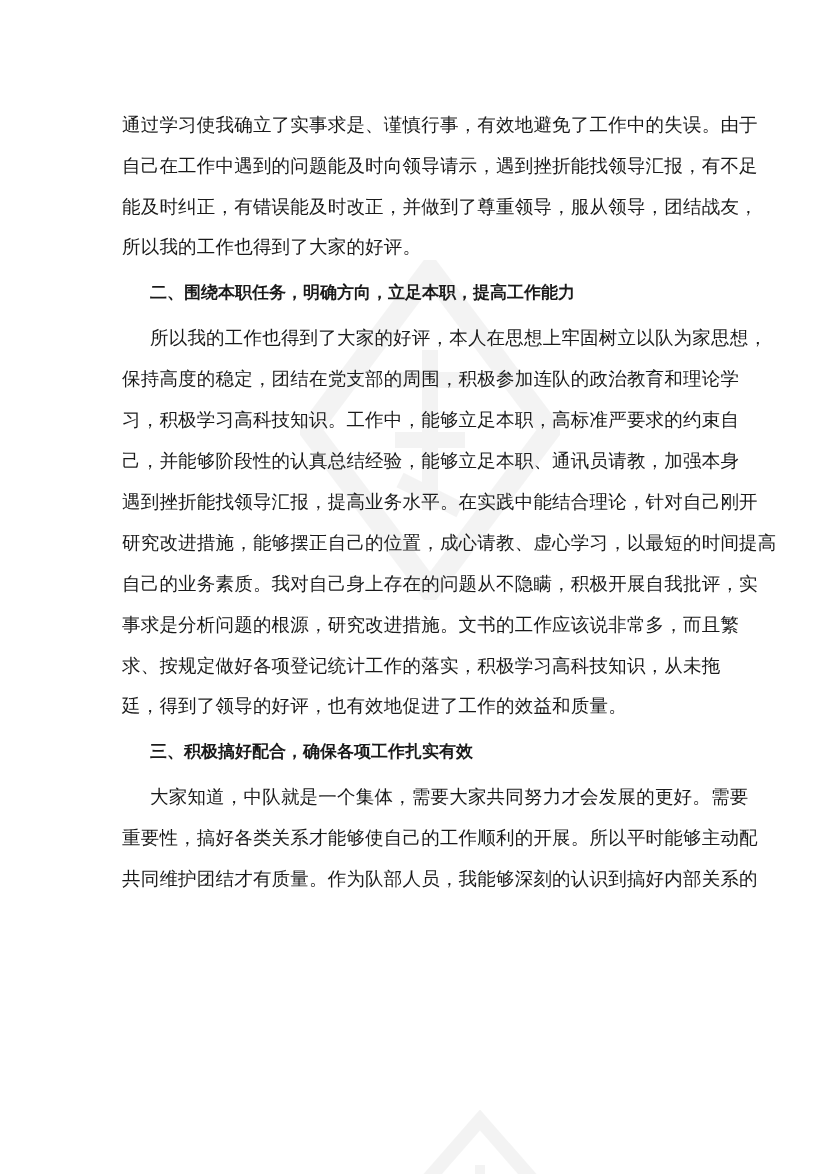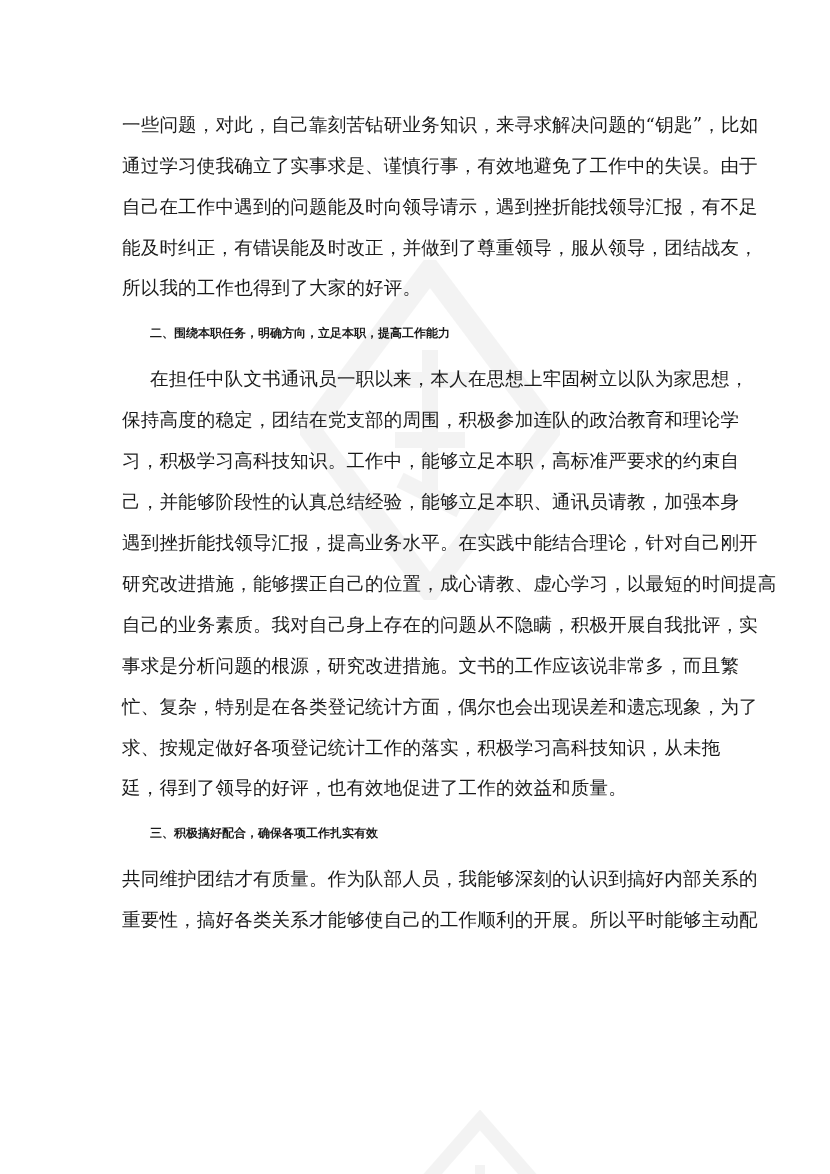--- a/index.html
+++ b/index.html
@@ -40,21 +40,21 @@
       line-height: 41px;
       white-space: nowrap;
       text-align: justify;
       text-align-last: justify;
       letter-spacing: 0.2px;
     }
     .line.last { text-align-last: left; font-family: Liberation Serif, serif; }
     .line.indent { padding-left: 28px; }
     .heading {
       font-weight: bold;
-      font-size: 12px;
+      font-size: 17px;
       height: 41px;
       line-height: 41px;
       padding-left: 28px;
       white-space: nowrap;
     }
     .spacer-sm { height: 4px; }
   </style>
 </head>
 <body>
 
@@ -63,47 +63,46 @@
   <path d="M90 120 L170 120 M130 90 L130 250 M95 180 L165 180 M100 220 L160 250" stroke="#777" stroke-width="16" fill="none"></path>
 </svg>
 <svg class="watermark2" viewBox="0 0 160 160">
   <polygon points="80,10 150,90 80,170 10,90" fill="none" stroke="#777" stroke-width="14"></polygon>
   <path d="M60 70 L100 70 M80 55 L80 140" stroke="#777" stroke-width="10" fill="none"></path>
 </svg>
 
 <div class="page">
 
   <div>
-    <div class="line">一些问题，对此，自己靠刻苦钻研业务知识，来寻求解决问题的“钥匙”，比如</div>
     <div class="line">通过学习使我确立了实事求是、谨慎行事，有效地避免了工作中的失误。由于</div>
     <div class="line">自己在工作中遇到的问题能及时向领导请示，遇到挫折能找领导汇报，有不足</div>
     <div class="line">能及时纠正，有错误能及时改正，并做到了尊重领导，服从领导，团结战友，</div>
     <div class="line last">所以我的工作也得到了大家的好评。</div>
   </div>
 
   <div class="spacer-sm"></div>
   <div class="heading">二、围绕本职任务，明确方向，立足本职，提高工作能力</div>
   <div class="spacer-sm"></div>
 
   <div>
-    <div class="line indent">在担任中队文书通讯员一职以来，本人在思想上牢固树立以队为家思想，</div>
+    <div class="line indent">所以我的工作也得到了大家的好评，本人在思想上牢固树立以队为家思想，</div>
     <div class="line">保持高度的稳定，团结在党支部的周围，积极参加连队的政治教育和理论学</div>
     <div class="line">习，积极学习高科技知识。工作中，能够立足本职，高标准严要求的约束自</div>
     <div class="line">己，并能够阶段性的认真总结经验，能够立足本职、通讯员请教，加强本身</div>
     <div class="line">遇到挫折能找领导汇报，提高业务水平。在实践中能结合理论，针对自己刚开</div>
     <div class="line">研究改进措施，能够摆正自己的位置，成心请教、虚心学习，以最短的时间提高</div>
     <div class="line">自己的业务素质。我对自己身上存在的问题从不隐瞒，积极开展自我批评，实</div>
     <div class="line">事求是分析问题的根源，研究改进措施。文书的工作应该说非常多，而且繁</div>
-    <div class="line">忙、复杂，特别是在各类登记统计方面，偶尔也会出现误差和遗忘现象，为了</div>
     <div class="line">求、按规定做好各项登记统计工作的落实，积极学习高科技知识，从未拖</div>
     <div class="line last">廷，得到了领导的好评，也有效地促进了工作的效益和质量。</div>
   </div>
 
   <div class="spacer-sm"></div>
   <div class="heading">三、积极搞好配合，确保各项工作扎实有效</div>
   <div class="spacer-sm"></div>
 
   <div>
+    <div class="line indent">大家知道，中队就是一个集体，需要大家共同努力才会发展的更好。需要</div>
+    <div class="line">重要性，搞好各类关系才能够使自己的工作顺利的开展。所以平时能够主动配</div>
     <div class="line">共同维护团结才有质量。作为队部人员，我能够深刻的认识到搞好内部关系的</div>
-    <div class="line">重要性，搞好各类关系才能够使自己的工作顺利的开展。所以平时能够主动配</div>
   </div>
 
 </div>
 
 </body></html>

